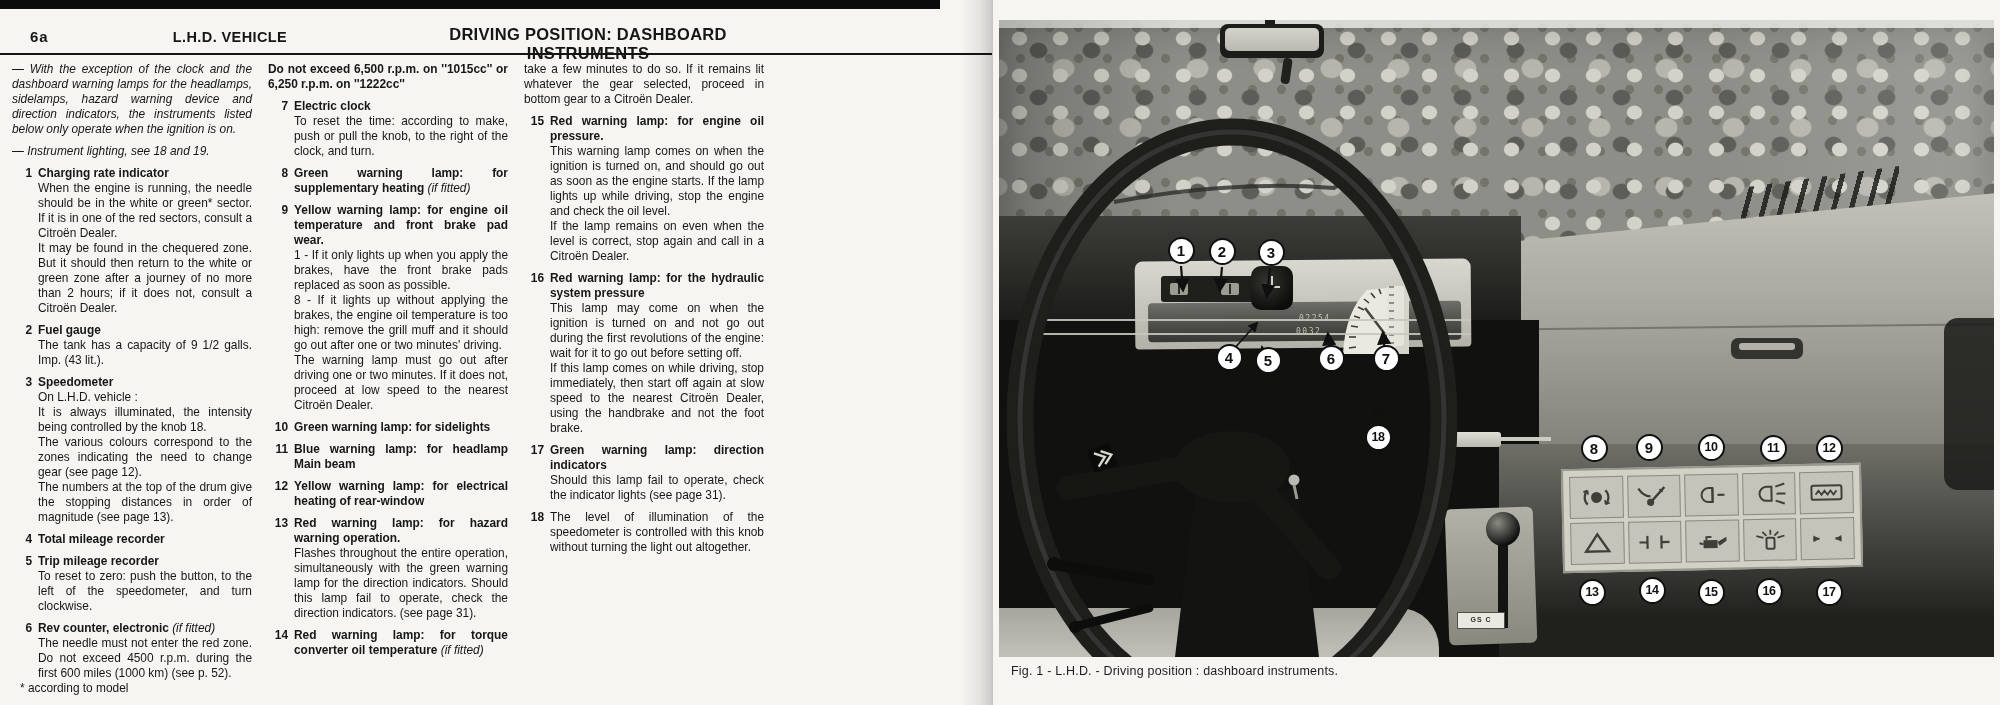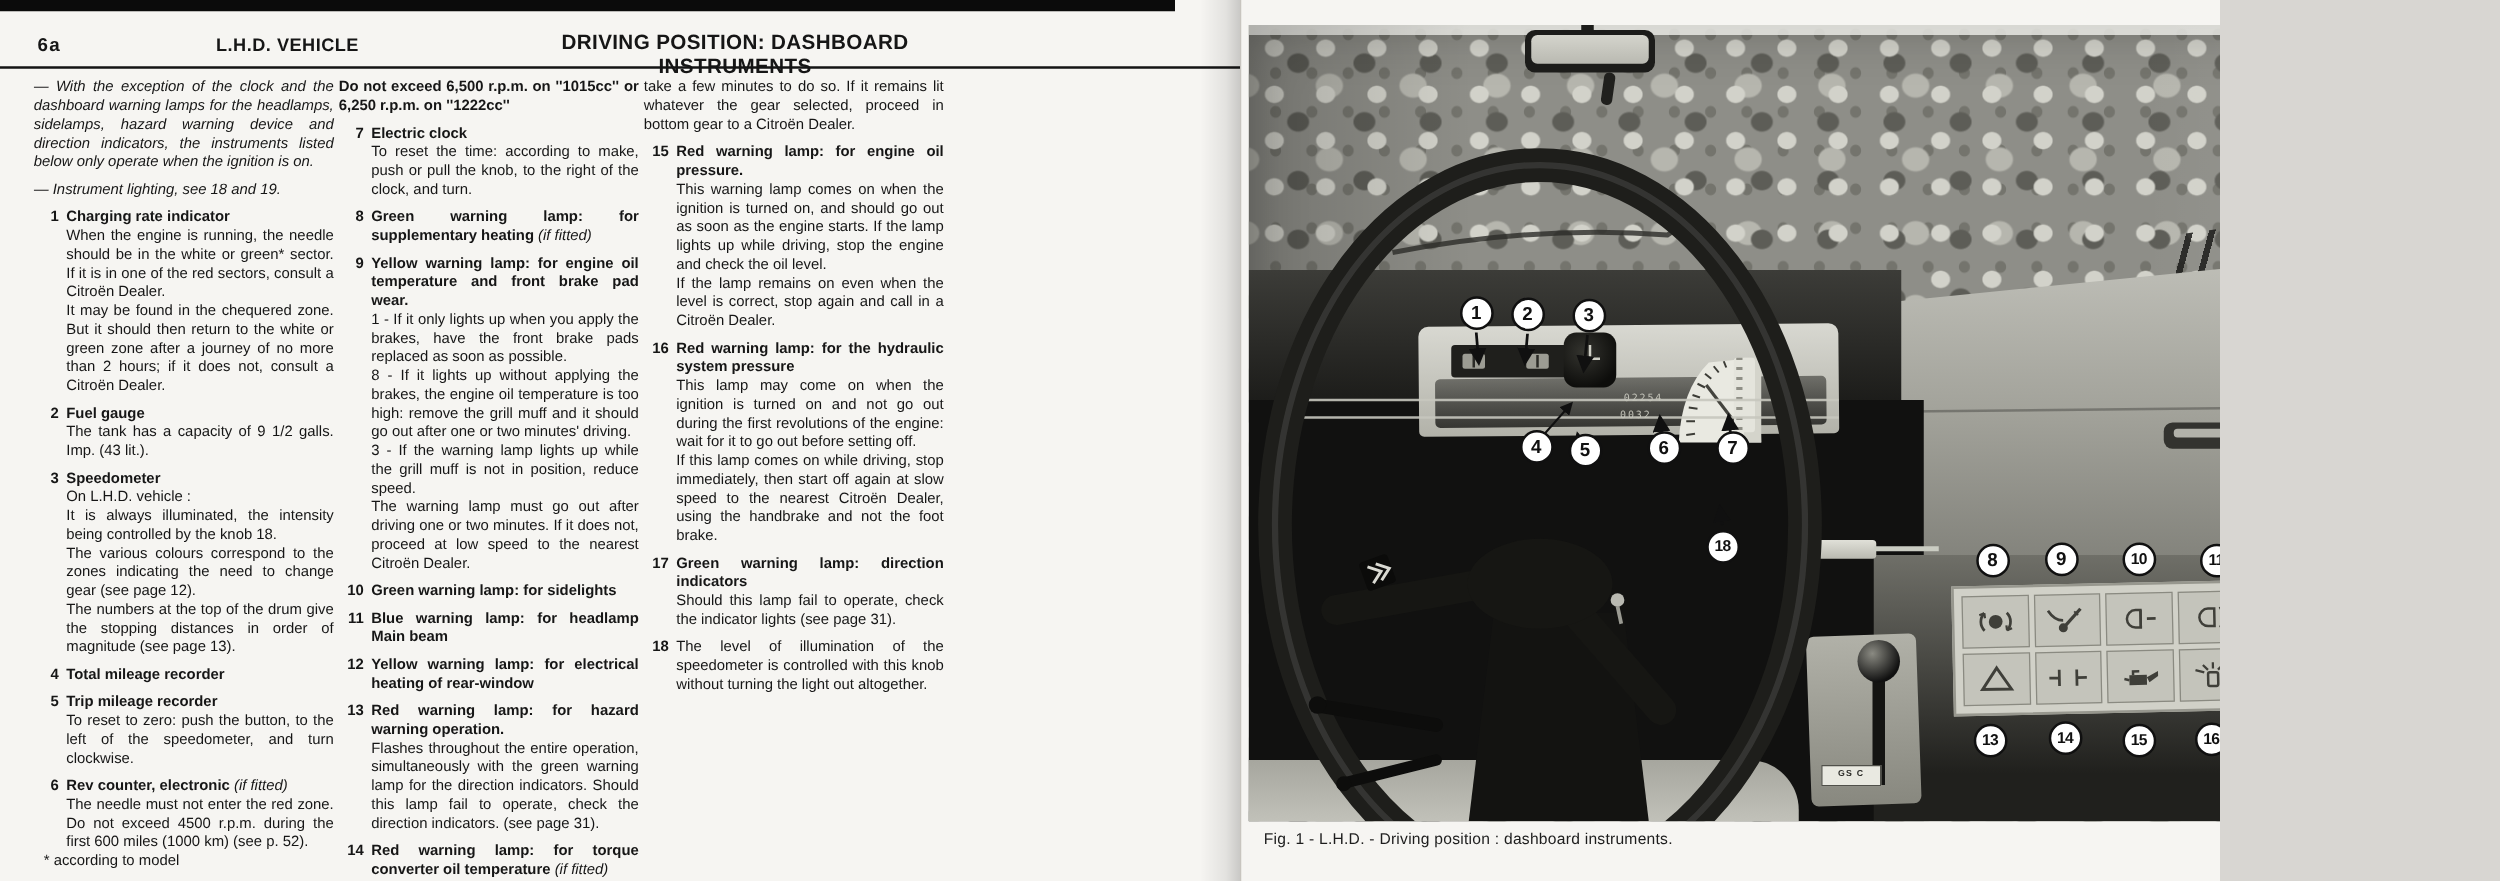--- a/index.html
+++ b/index.html
@@ -1,25 +1,25 @@
 <!DOCTYPE html>
 <html><head>
 <meta charset="utf-8">
 <style>
   html,body{margin:0;padding:0;background:#d8d6d2;}
-  .screen{position:relative;width:1776px;height:705px;background:#f97316;overflow:hidden;
+  .screen{position:relative;width:2000px;height:705px;background:#f97316;overflow:hidden;
           font-family:"Liberation Sans",sans-serif;color:#161616;}
   
   .left-page{position:absolute;left:0;top:0;width:992px;height:705px;background:#f6f5f2;}
   .scan-bar{position:absolute;left:0;top:0;width:940px;height:9px;background:#0b0b0b;}
   .page-num{position:absolute;left:30px;top:28px;font-size:15px;font-weight:bold;letter-spacing:1px;}
   .lhd-title{position:absolute;left:140px;top:29px;width:180px;text-align:center;font-size:14.5px;font-weight:bold;letter-spacing:.4px;}
   .main-title{position:absolute;left:398px;top:25px;width:380px;text-align:center;font-size:16.5px;font-weight:bold;letter-spacing:.3px;}
   .header-rule{position:absolute;left:0;top:53px;width:992px;height:2px;background:#141414;}
-  .columns{position:absolute;left:27px;top:62px;width:752px;height:640px;display:flex;gap:4px;overflow:hidden;}
+  .columns{position:absolute;left:12px;top:62px;width:752px;height:640px;display:flex;gap:16px;overflow:hidden;}
   .col{width:240px;font-size:11.9px;line-height:1.26;}
   .col p{margin:0;text-align:justify;}
   .intro-p{font-style:italic;margin-bottom:7px !important;}
   .lead-p{font-weight:bold;margin-bottom:2px !important;}
   .cont-p{margin-bottom:2px !important;}
   .item{position:relative;padding-left:26px;margin-top:7px;}
   .item .num{position:absolute;left:0;top:0;width:20px;text-align:right;font-weight:bold;}
   .item .ttl{font-weight:bold;}
   .item .note{font-style:italic;font-weight:normal;}
   .footnote{margin-top:16px;padding-left:8px;}
@@ -164,21 +164,20 @@
           </div>
           <div class="item">
             <span class="num">8</span>
             <p><span class="ttl">Green warning lamp: for supplementary heating</span><span class="note"> (if fitted)</span></p>
           </div>
           <div class="item">
             <span class="num">9</span>
             <p><span class="ttl">Yellow warning lamp: for engine oil temperature and front brake pad wear.</span></p>
             <p>1 - If it only lights up when you apply the brakes, have the front brake pads replaced as soon as possible.</p>
             <p>8 - If it lights up without applying the brakes, the engine oil temperature is too high: remove the grill muff and it should go out after one or two minutes' driving.</p>
-            <p>3 - If the warning lamp lights up while the grill muff is not in position, reduce speed.</p>
             <p>The warning lamp must go out after driving one or two minutes. If it does not, proceed at low speed to the nearest Citroën Dealer.</p>
           </div>
           <div class="item">
             <span class="num">10</span>
             <p><span class="ttl">Green warning lamp: for sidelights</span></p>
           </div>
           <div class="item">
             <span class="num">11</span>
             <p><span class="ttl">Blue warning lamp: for headlamp Main beam</span></p>
           </div>

